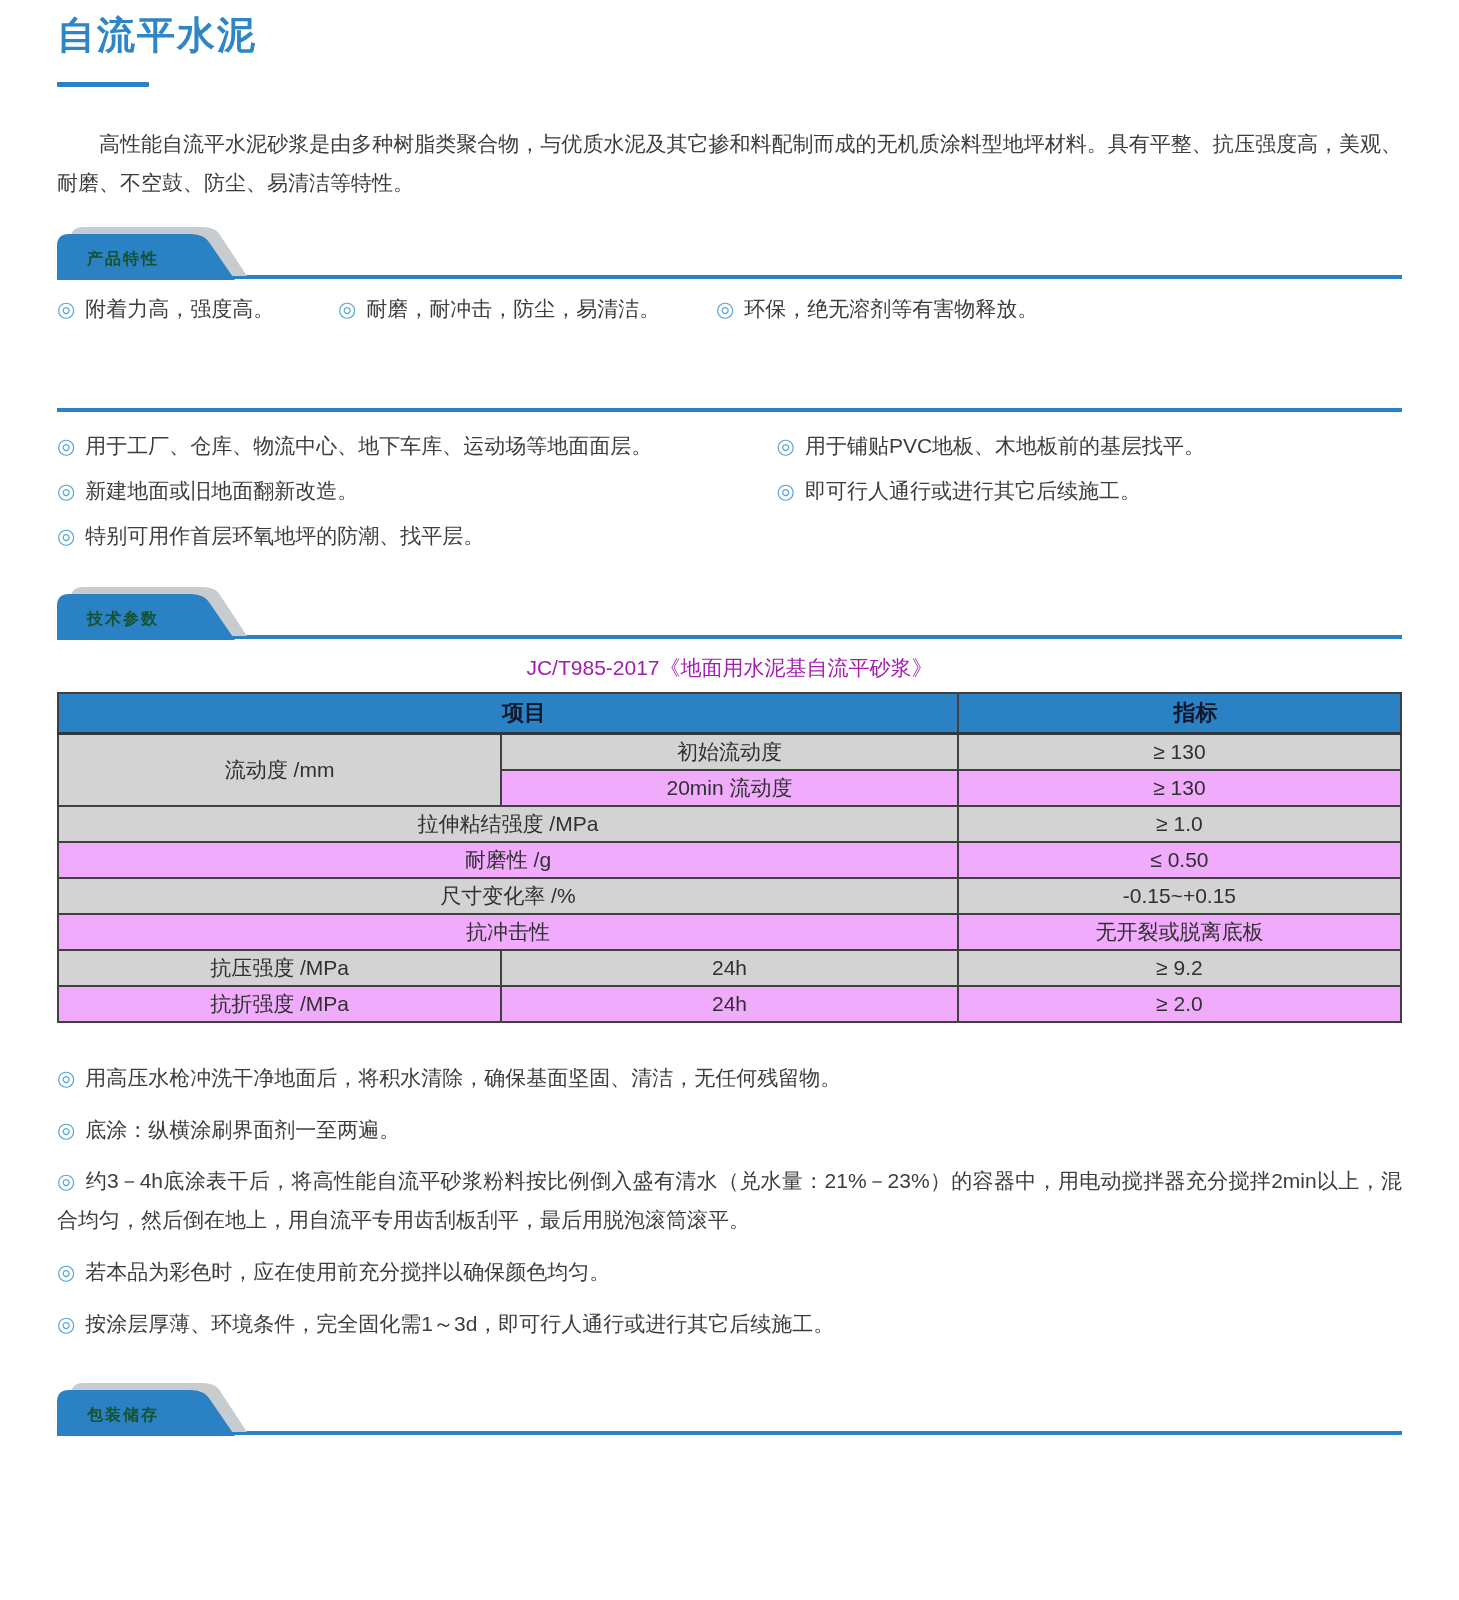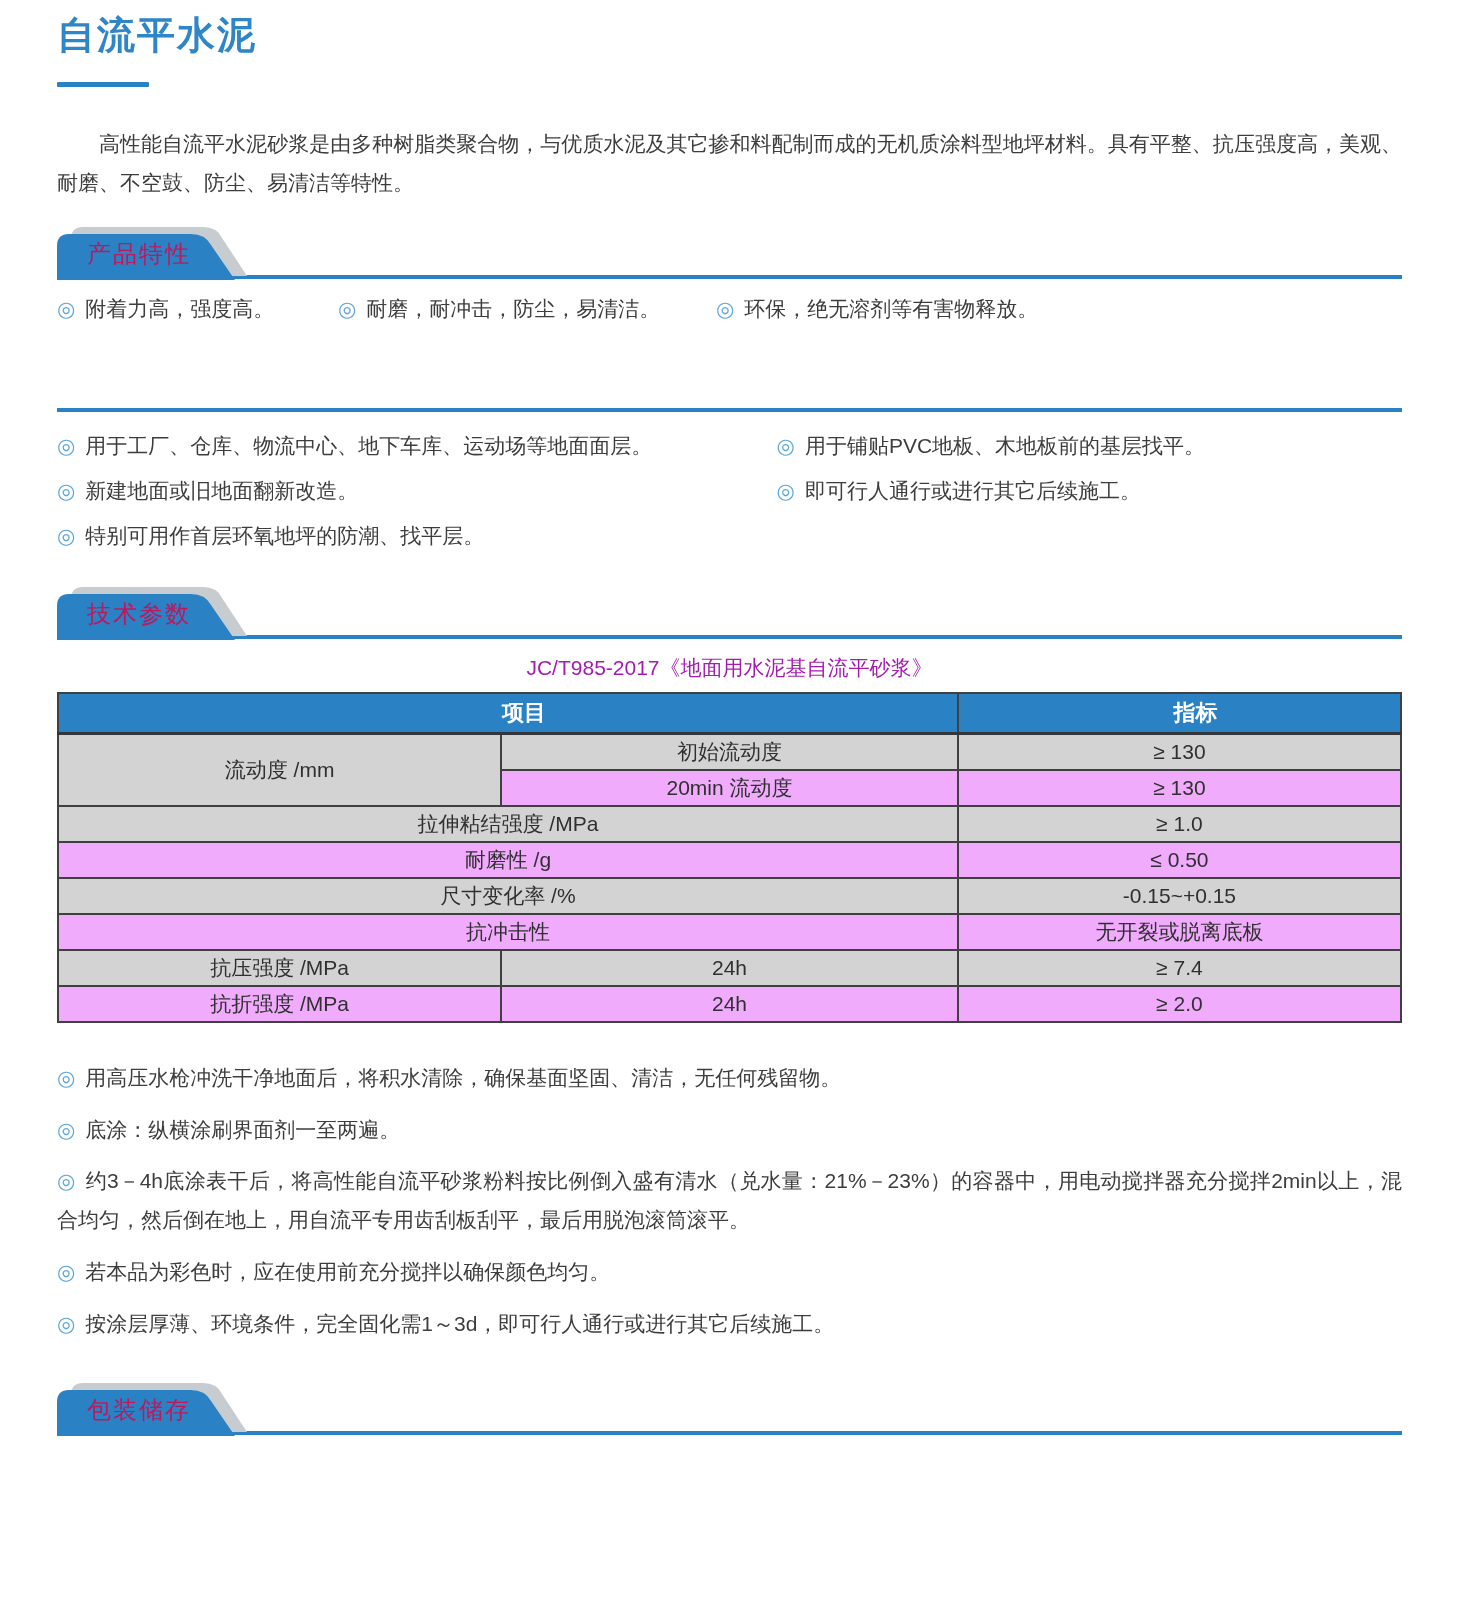--- a/index.html
+++ b/index.html
@@ -14,41 +14,41 @@
   .indent { text-indent:2em; }
   .intro { margin-top:38px; }
 
   
   .sec-head { position:relative; height:56px; }
   .sec-rule { position:absolute; left:0; right:0; bottom:1px; height:4px; background:#2a81c4; }
   .sec-badge { position:absolute; left:0; bottom:0; width:190px; height:56px; }
   .sec-badge svg { position:absolute; left:0; top:0; width:190px; height:56px; }
   .sec-badge path.echo { fill:#c7ccd1; }
   .sec-badge path.tab { fill:#2a81c4; }
-  .sec-title { position:absolute; left:30px; bottom:10px; color:#be185d; font-size:24px; font-weight:400; letter-spacing:2px; }
+  .sec-title { position:absolute; left:30px; bottom:10px; color:#14532d; font-size:16px; font-weight:700; letter-spacing:2px; }
 
   
   .bullet { font-size:21px; line-height:1.85; color:#3d3d3d; text-align:justify; }
   .bullet .mark { color:#5ba7d9; margin-right:10px; font-size:21px; }
 
   .sec-features { margin-top:22px; }
   .features-row { display:flex; margin-top:10px; }
   .features-row .f1 { width:281px; }
   .features-row .f2 { width:378px; }
   .features-row .f3 { flex:1; }
 
   .sec-uses { margin-top:28px; }
   .uses-grid { display:grid; grid-template-columns:53.5% 46.5%; margin-top:8px; }
   .uses-grid .bullet { margin-top:6px; }
 
   .sec-specs { margin-top:28px; }
   .table-caption { text-align:center; font-size:21px; color:#a21caf; margin:14px 0 10px 0; }
   table.specs { width:100%; border-collapse:collapse; border:2px solid #404040; table-layout:fixed; }
   table.specs th, table.specs td { border:2px solid #404040; text-align:center; vertical-align:middle; padding:2px 8px; }
-  table.specs thead th { background:#2a81c4; color:#ffffff; font-size:22px; font-weight:600; height:41px; border-bottom:3px solid #33363a;padding-left:40px; }
+  table.specs thead th { background:#2a81c4; color:#0f172a; font-size:22px; font-weight:600; height:41px; border-bottom:3px solid #33363a;padding-left:40px; }
   table.specs td { font-size:21px; color:#303030; height:36px; }
   table.specs tr.gray > td { background:#d3d3d3; }
   table.specs tr.white > td { background:#f0abfc; }
 
   .sec-process { margin-top:36px; }
   .sec-process .body-text { margin-top:8px; }
   .sec-process .bullet { margin-top:13px; }
 
   .sec-packaging { margin-top:36px; }
 </style>
@@ -143,21 +143,21 @@
             <td colspan="2">尺寸变化率 /%</td>
             <td>-0.15~+0.15</td>
           </tr>
           <tr class="white">
             <td colspan="2">抗冲击性</td>
             <td>无开裂或脱离底板</td>
           </tr>
           <tr class="gray">
             <td>抗压强度 /MPa</td>
             <td>24h</td>
-            <td>≥ 7.4</td>
+            <td>≥ 9.2</td>
           </tr>
           <tr class="white">
             <td>抗折强度 /MPa</td>
             <td>24h</td>
             <td>≥ 2.0</td>
           </tr>
         </tbody>
     </table>
   </section>
 

